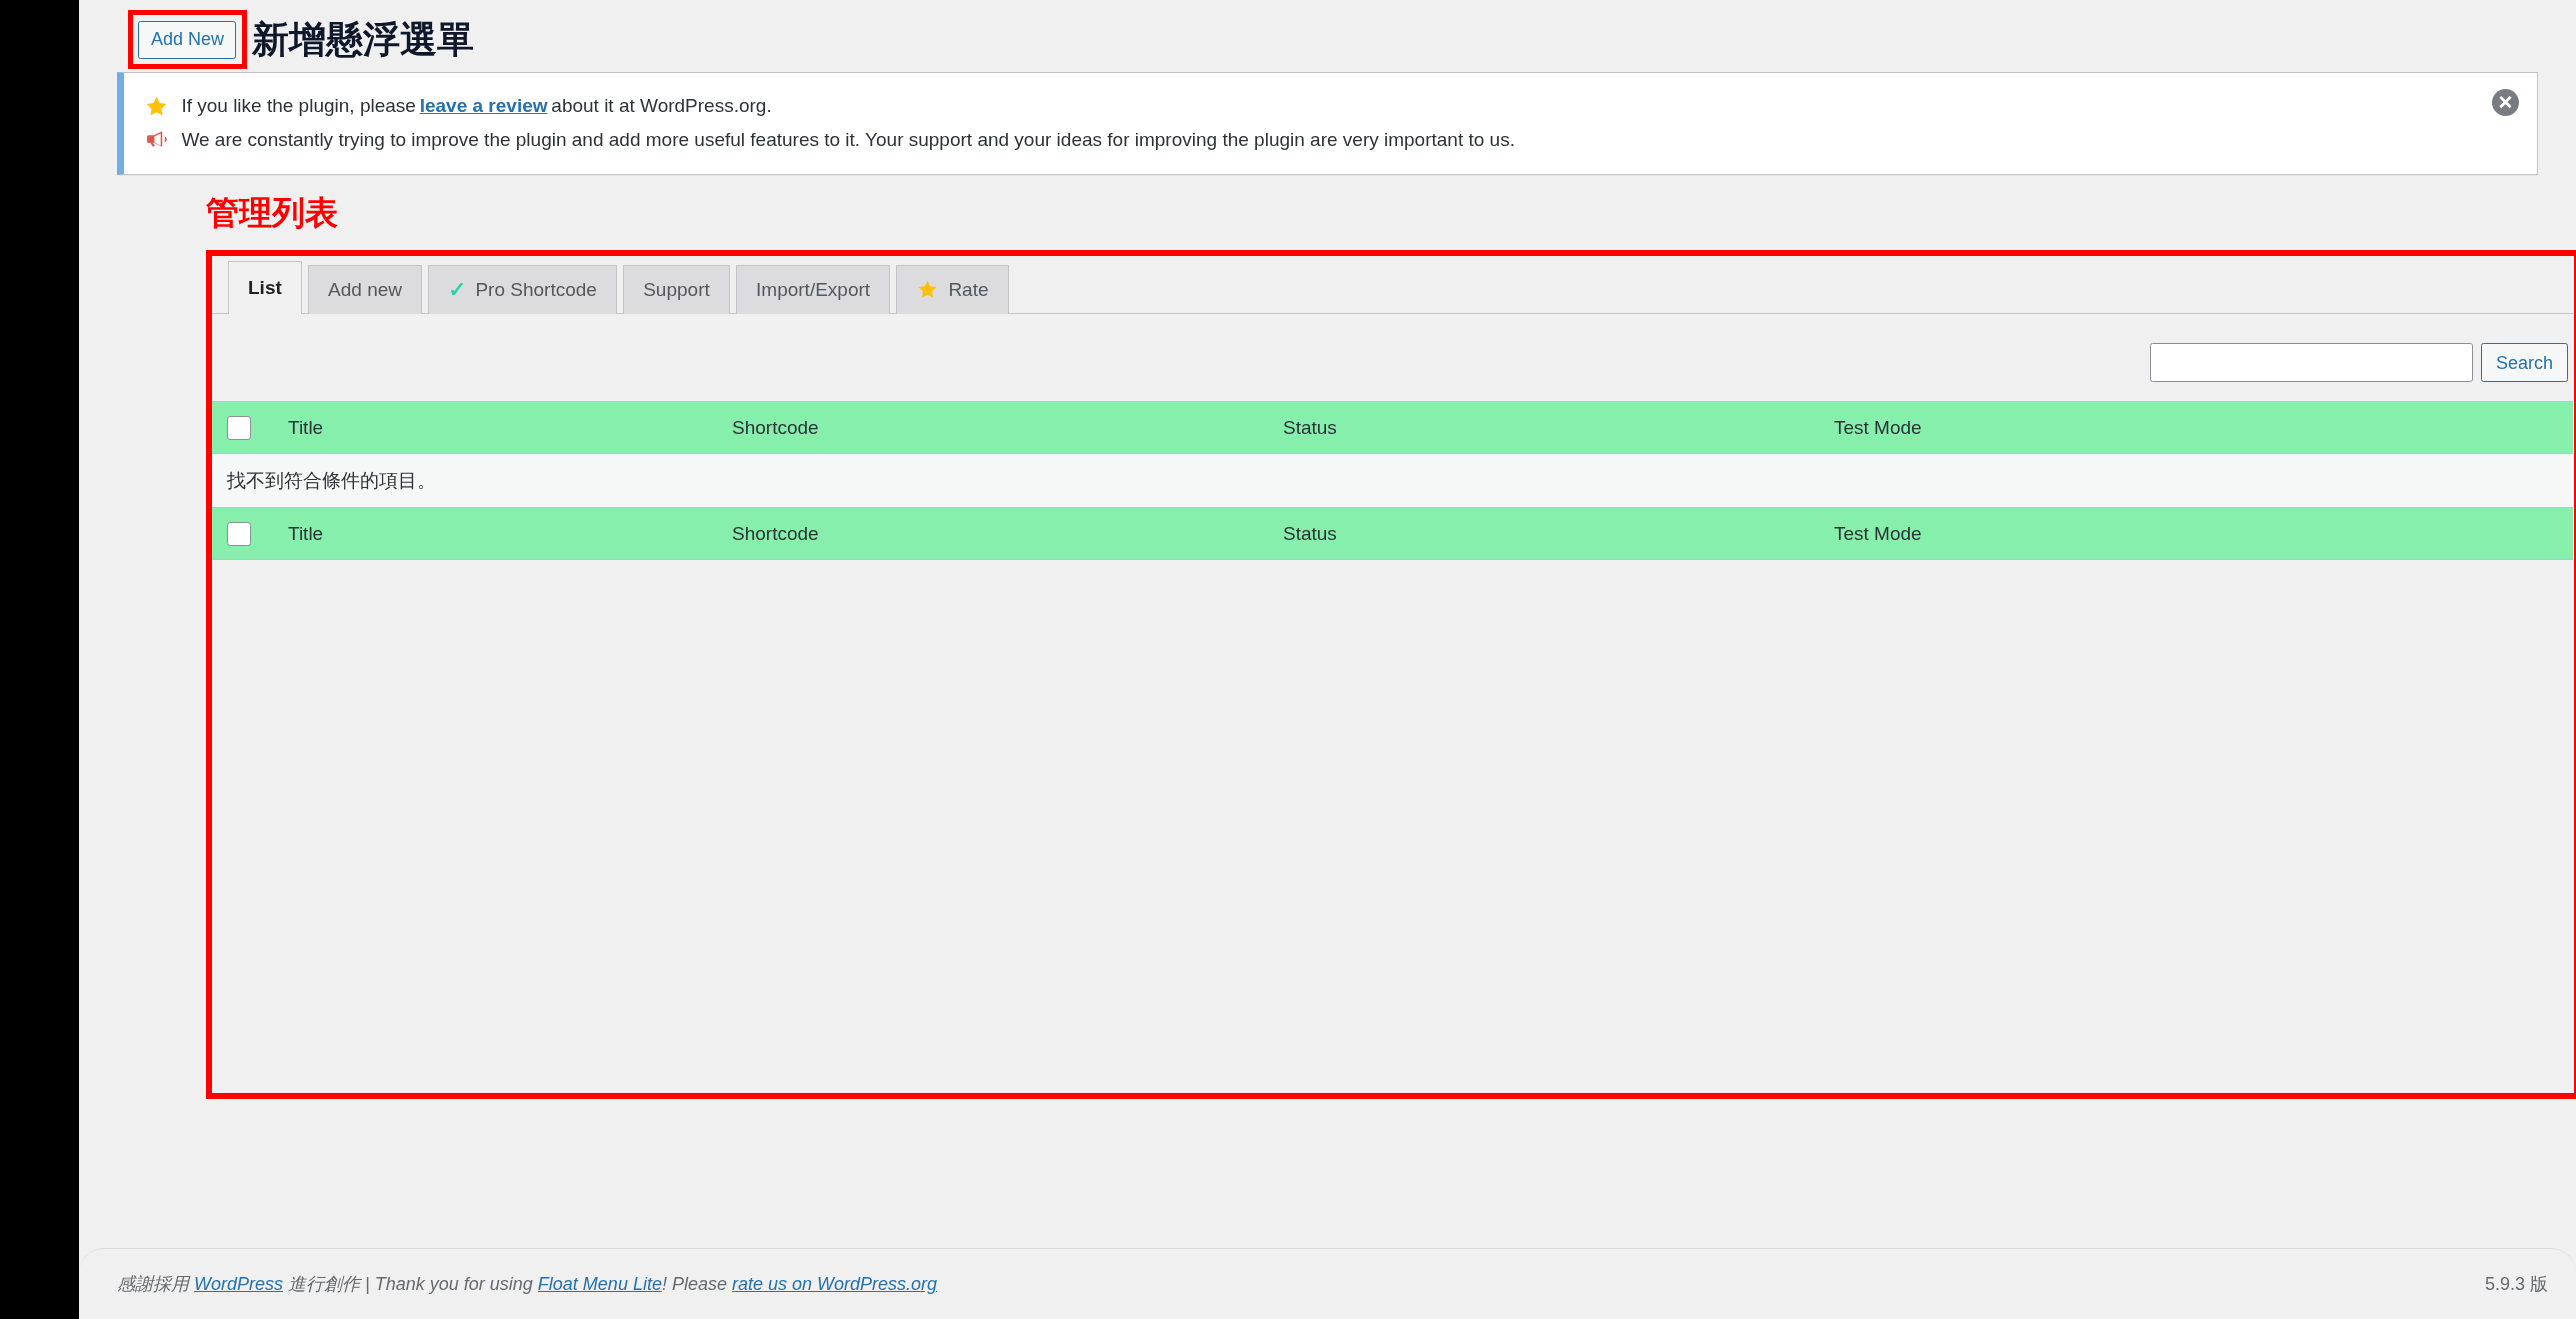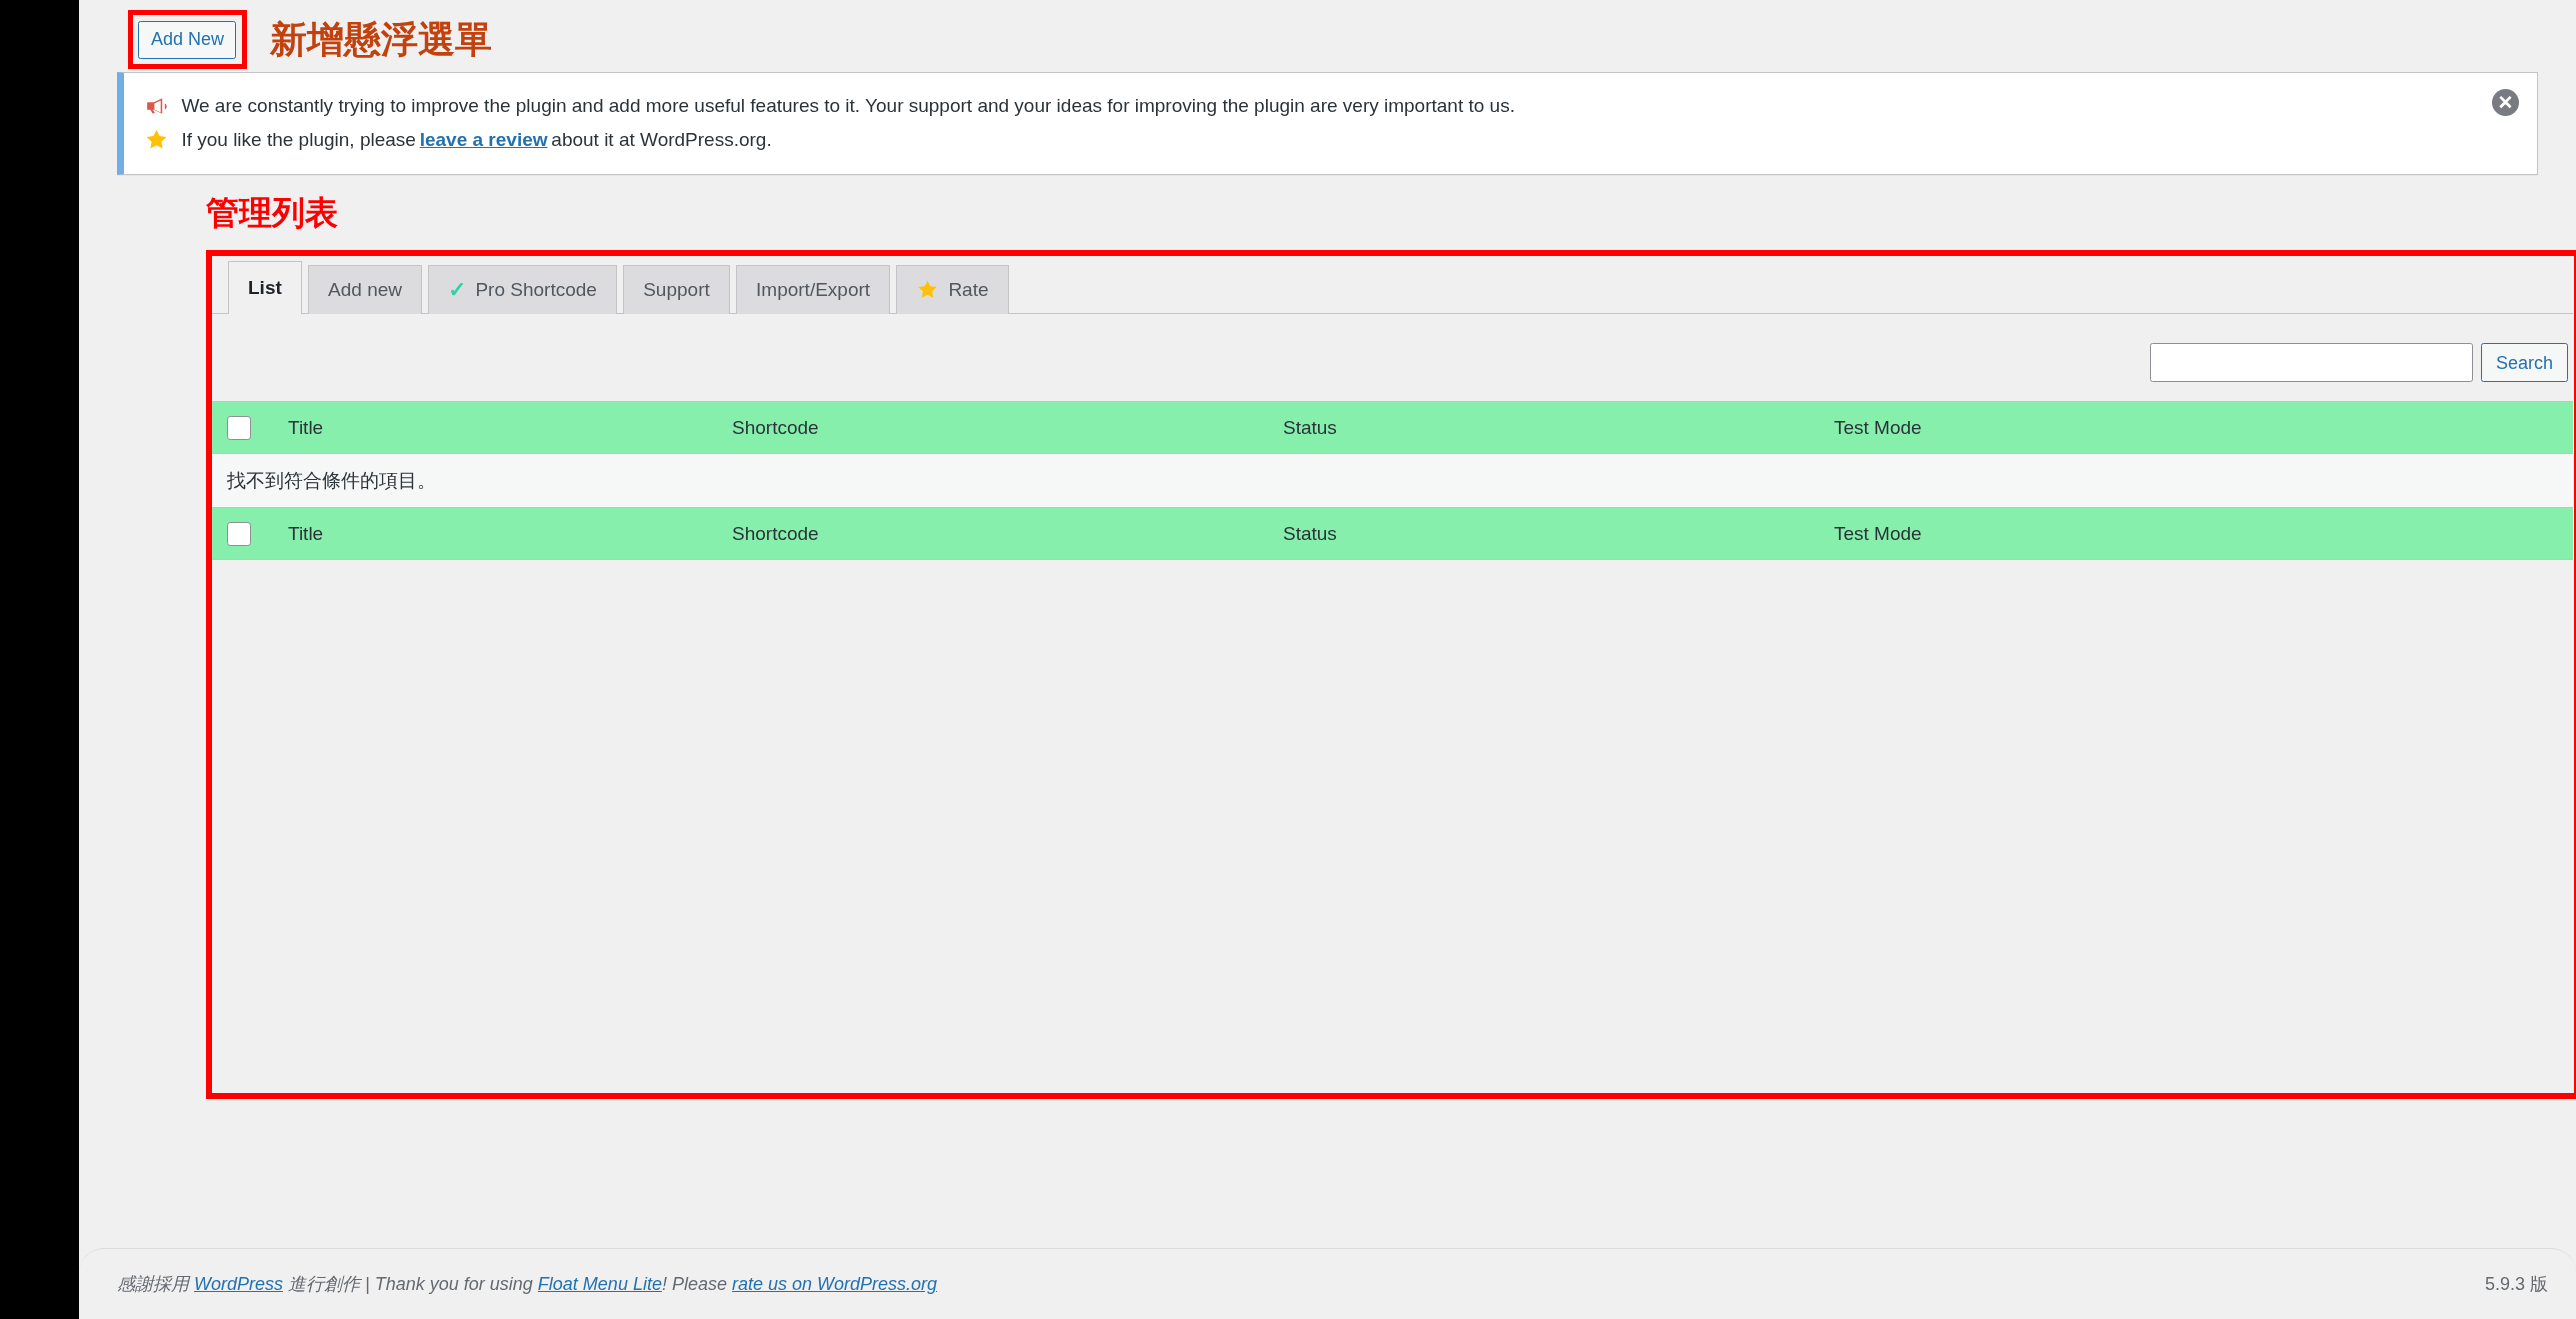--- a/index.html
+++ b/index.html
@@ -74,24 +74,24 @@
     font-family: "Liberation Sans", sans-serif;
     padding: 3.8px 11.4px 5px;
     height: 38px;
     box-sizing: border-box;
     white-space: nowrap;
     cursor: pointer;
     line-height: 1;
   }
 
   .annot-title {
-    color: #c2410c;
+    color: #0f172a;
     font-size: 37px;
     font-weight: 700;
-    margin-left: 23px;
+    margin-left: 5px;
     white-space: nowrap;
     line-height: 1;
     font-family: "DejaVu Sans", sans-serif;
   }
 
   
   .notice {
     position: relative;
     margin: 16.5px 38px 0 38px;
     background: #ffffff;
@@ -359,41 +359,41 @@
     <div class="title-row">
 
       <span class="addnew-wrap">
         <span class="btn-addnew">Add New</span>
       </span>
 
       <span class="annot-title">新增懸浮選單</span>
     </div>
 
     <div class="notice">
+
+      <div class="notice-line">
+        <span class="notice-ico">
+          <svg width="25" height="25" viewBox="0 0 24 24" aria-hidden="true">
+            <path d="M12 2.6l2.9 6 6.6.9-4.8 4.6 1.2 6.5-5.9-3.1-5.9 3.1 1.2-6.5L2.5 9.5l6.6-.9z" fill="#ffc008"></path>
+          </svg>
+        </span>
+        <span class="inline">If you like the plugin, please</span>
+        <span class="notice-link">leave a review</span>
+        <span class="inline">about it at WordPress.org.</span>
+      </div>
 
       <div class="notice-line">
         <span class="notice-ico">
           <svg width="25" height="25" viewBox="0 0 24 24" aria-hidden="true">
             <path d="M3 9v6h3l2.5 4 2-1-2-3h1l8 4V4L9.5 8H4a1 1 0 0 0-1 1z" fill="#e0564c"></path>
             <path d="M20 9.2v5.6c1.1-.5 1.8-1.6 1.8-2.8S21.1 9.7 20 9.2z" fill="#e0564c"></path>
             <path d="M10 9.2 16 6.2v11.6L10 14.8z" fill="#ffffff"></path>
           </svg>
         </span>
         <span>We are constantly trying to improve the plugin and add more useful features to it. Your support and your ideas for improving the plugin are very important to us.</span>
-      </div>
-
-      <div class="notice-line">
-        <span class="notice-ico">
-          <svg width="25" height="25" viewBox="0 0 24 24" aria-hidden="true">
-            <path d="M12 2.6l2.9 6 6.6.9-4.8 4.6 1.2 6.5-5.9-3.1-5.9 3.1 1.2-6.5L2.5 9.5l6.6-.9z" fill="#ffc008"></path>
-          </svg>
-        </span>
-        <span class="inline">If you like the plugin, please</span>
-        <span class="notice-link">leave a review</span>
-        <span class="inline">about it at WordPress.org.</span>
       </div>
 
       <div class="notice-dismiss">
         <span>✕</span>
       </div>
     </div>
 
     <div class="annot-list-label">管理列表</div>
 
     <div class="annot-box"></div>

